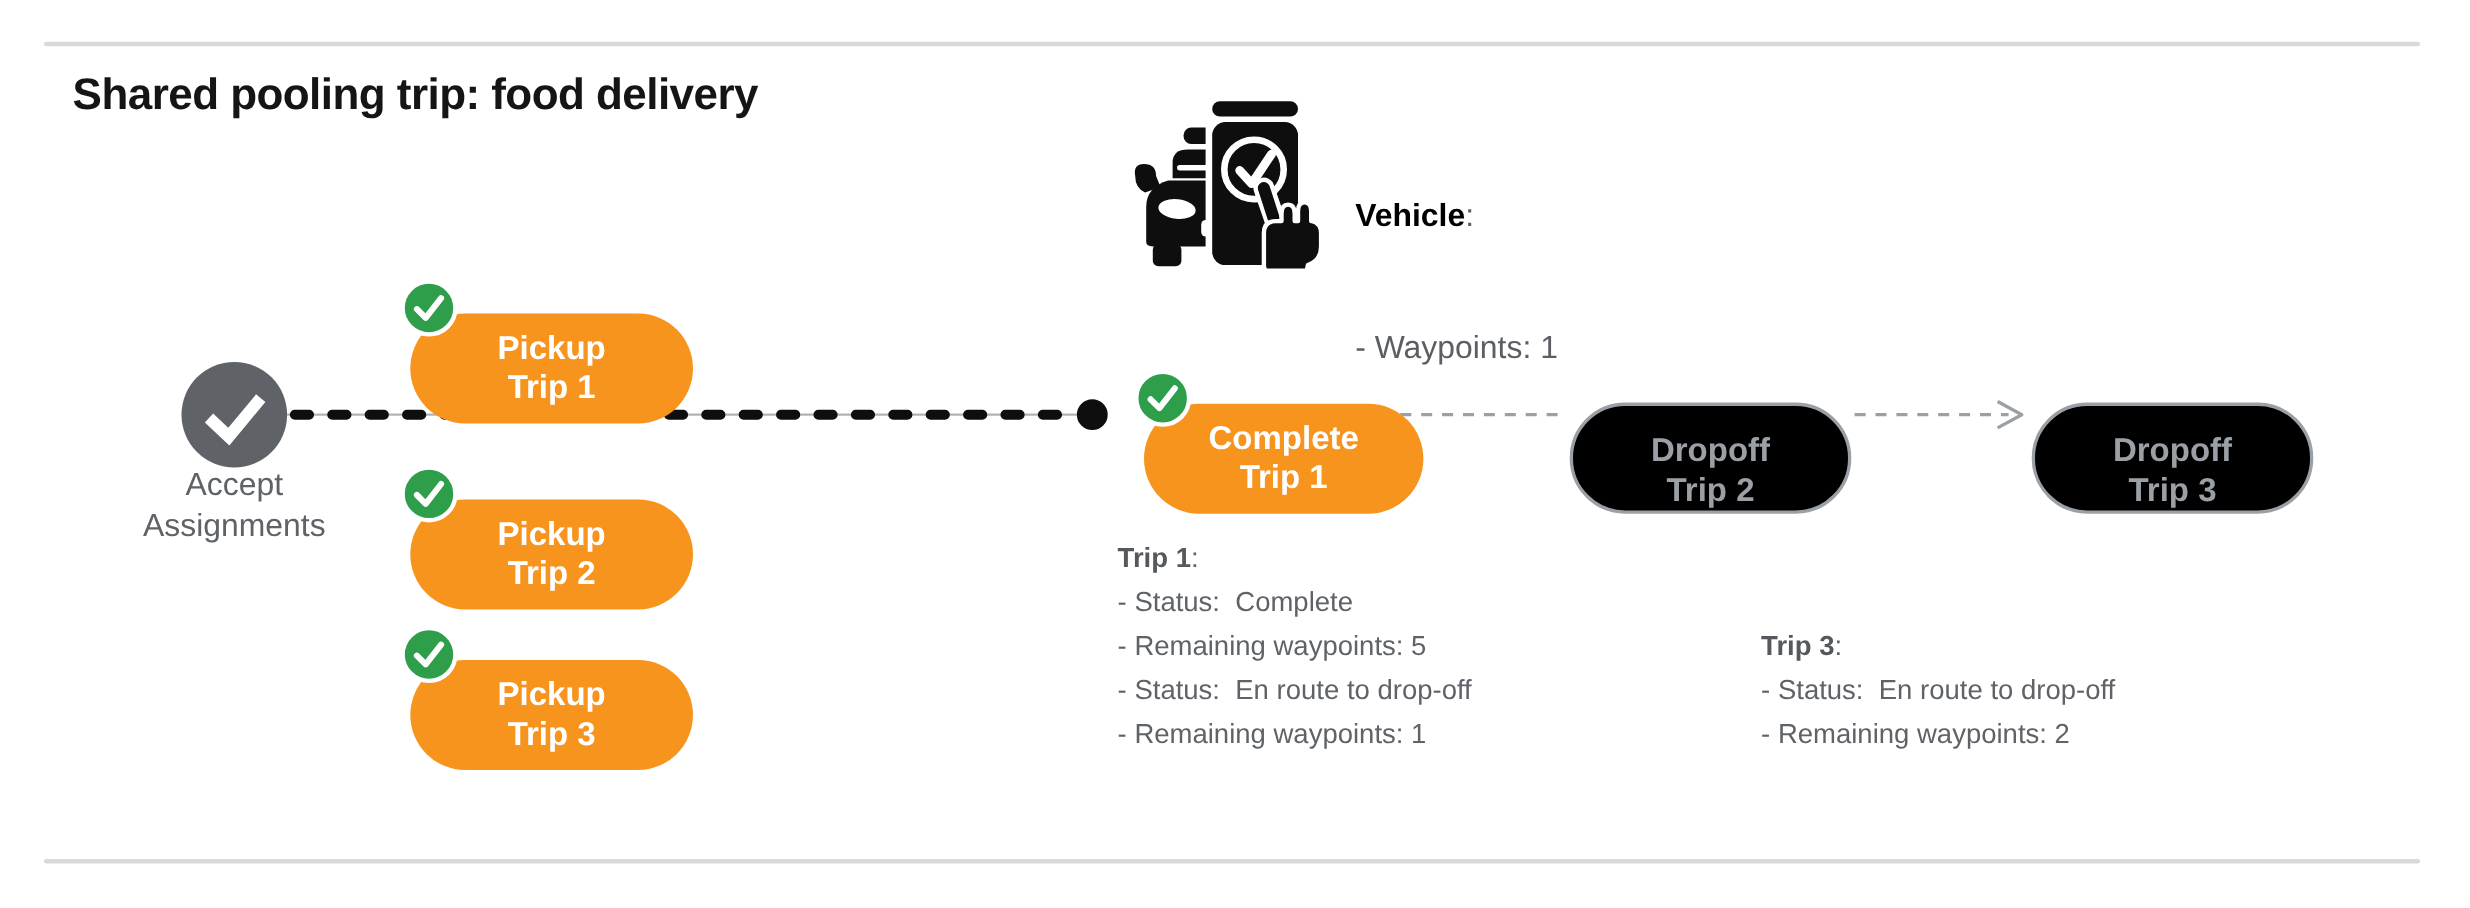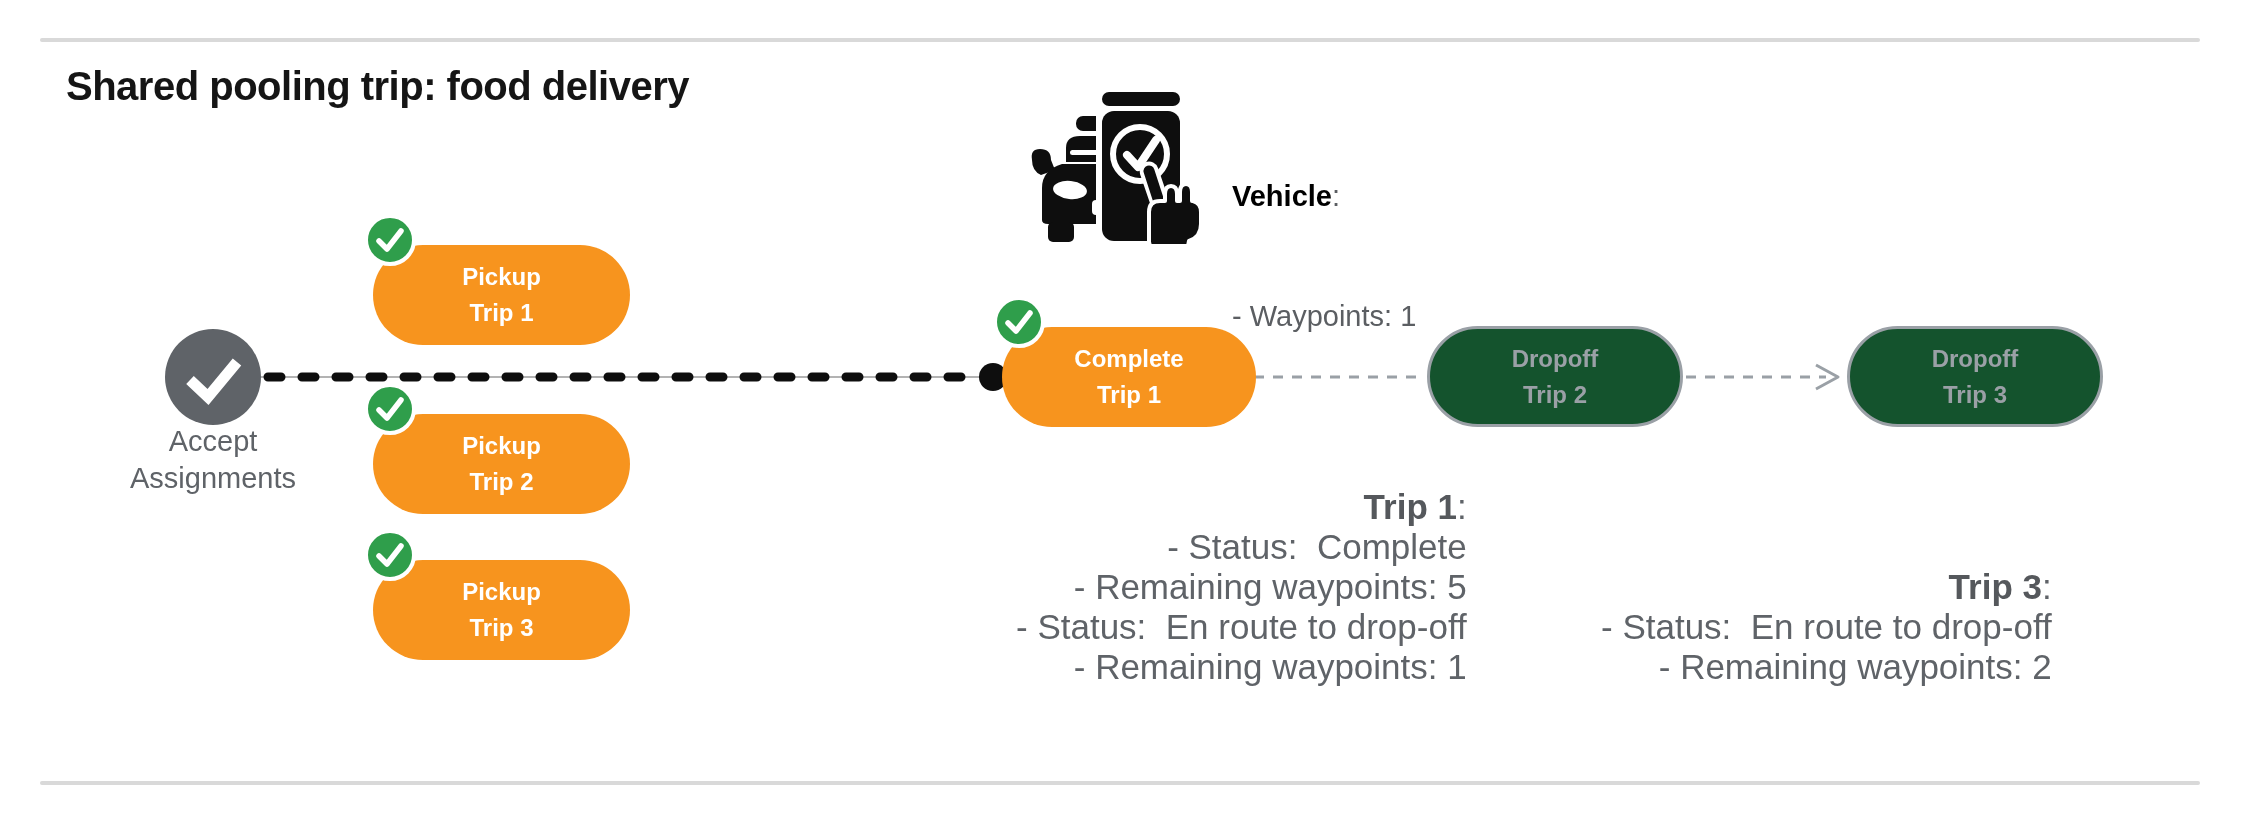--- a/index.html
+++ b/index.html
@@ -33,39 +33,39 @@
     display: flex; align-items: center; justify-content: center;
   }
   .start-label {
     position: absolute; left: 63px; top: 423px; width: 300px;
     text-align: center; font-size: 29px; line-height: 37px; color: #5f6368;
   }
   .pill {
     position: absolute; width: 257px; height: 100px; border-radius: 52px;
     background: #F7941E; color: #ffffff;
     display: flex; flex-direction: column; align-items: center; justify-content: center;
-    font-size: 24px; font-weight: bold; line-height: 36px; text-align: center;
+    font-size: 30px; font-weight: bold; line-height: 36px; text-align: center; margin-top: 40px;
   }
   .pill.outline {
-    background: #14532d; border: 3px solid #9aa0a6; color: #9aa0a6;
-    width: 256px; height: 101px;
+    background: #000000; border: 3px solid #9aa0a6; color: #9aa0a6;
+    width: 256px; height: 101px; justify-content: flex-end;
   }
   .pill-pickup-1 { left: 373px; top: 245px; }
   .pill-pickup-2 { left: 373px; top: 414px; }
   .pill-pickup-3 { left: 373px; top: 560px; }
-  .pill-complete { left: 1002px; top: 327px; width: 254px; }
+  .pill-complete { left: 1040px; top: 327px; width: 254px; }
   .pill-dropoff-2 { left: 1427px; top: 326px; }
   .pill-dropoff-3 { left: 1847px; top: 326px; }
   .badge {
     position: absolute; left: -9px; top: -31px; width: 52px; height: 52px;
     border-radius: 50%; background: #2F9E4B; border: 4px solid #ffffff;
     display: flex; align-items: center; justify-content: center;
   }
   .details {
-    position: absolute; font-size: 35px; line-height: 40px; color: #5f6368; text-align: right;
+    position: absolute; font-size: 25px; line-height: 40px; color: #5f6368;
   }
   .details .heading { font-weight: bold; color: #55585c; }
   .details .heading .rest { font-weight: normal; color: #5f6368; }
   .detail-line { white-space: pre; }
   .details-left  { left: 1016px; top: 487px; }
   .details-right { left: 1601px; top: 567px; }
 </style>
 </head>
 <body>
 

